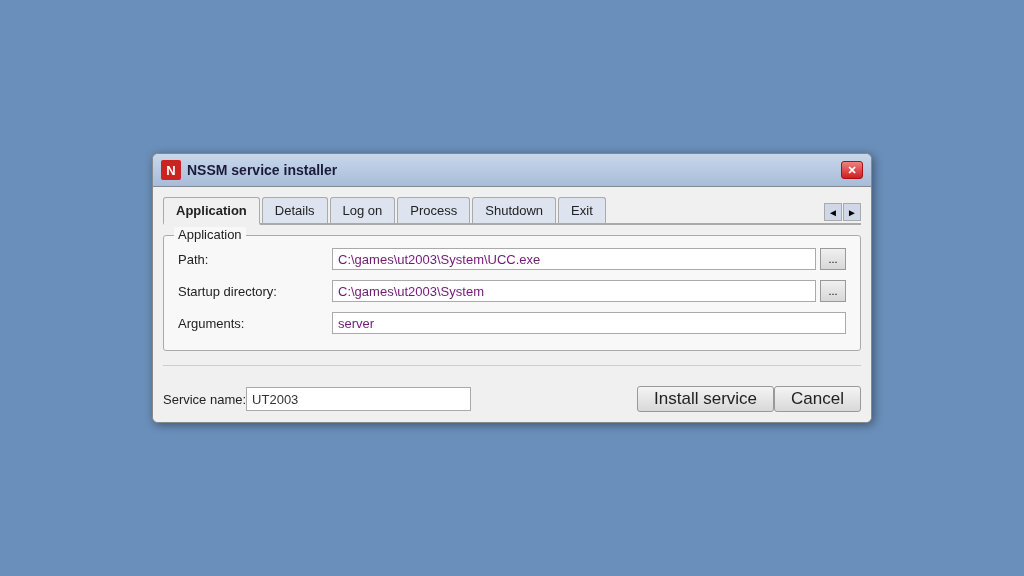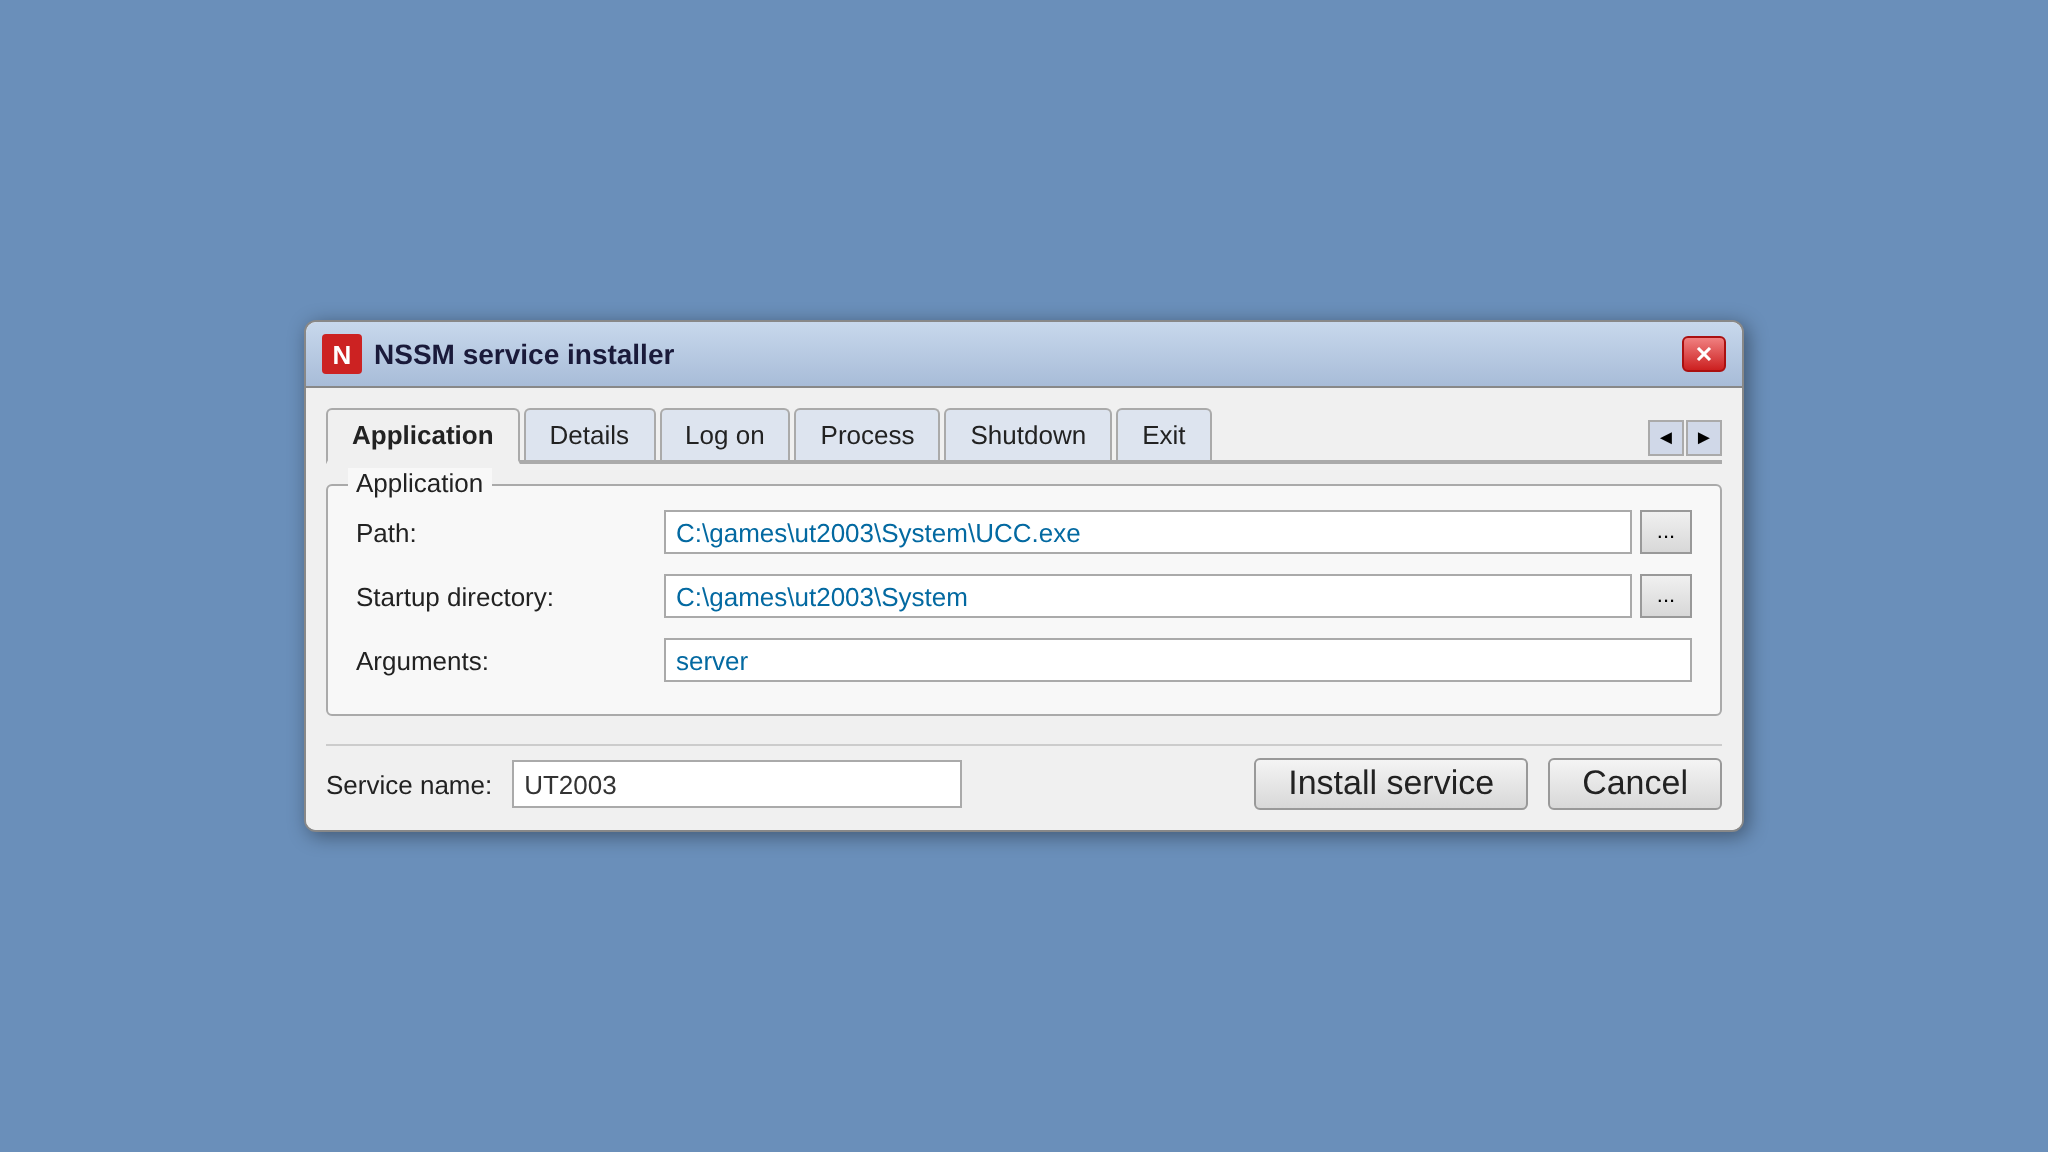--- a/index.html
+++ b/index.html
@@ -171,41 +171,40 @@
       gap: 4px;
     }
 
     .form-input {
       flex: 1;
       height: 22px;
       border: 1px solid #aaa;
       background: white;
       padding: 2px 5px;
       font-size: 13px;
-      color: #0369a1;
+      color: #701a75;
     }
 
     .browse-btn {
       width: 26px;
       height: 22px;
       border: 1px solid #999;
       background: linear-gradient(to bottom, #f0f0f0, #d8d8d8);
       font-size: 11px;
       cursor: pointer;
       display: flex;
       align-items: center;
       justify-content: center;
       flex-shrink: 0;
     }
 
     .bottom-bar {
       display: flex;
       align-items: center;
-      gap: 10px;
-      padding-top: 6px;
+      padding-top: 20px;
       border-top: 1px solid #ccc;
     }
 
     .service-label {
       font-size: 13px;
       color: #222;
       white-space: nowrap;
     }
 
     .service-input {

